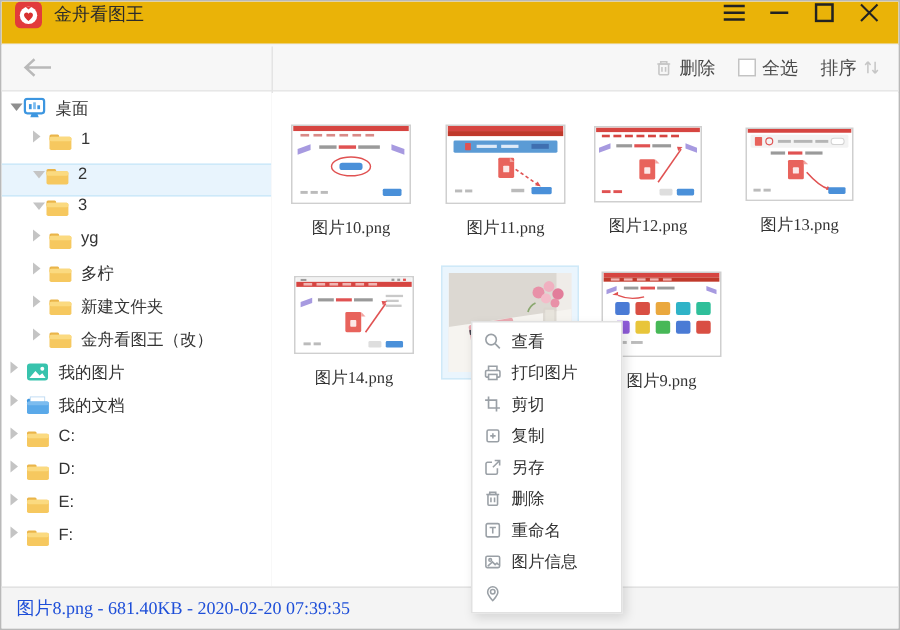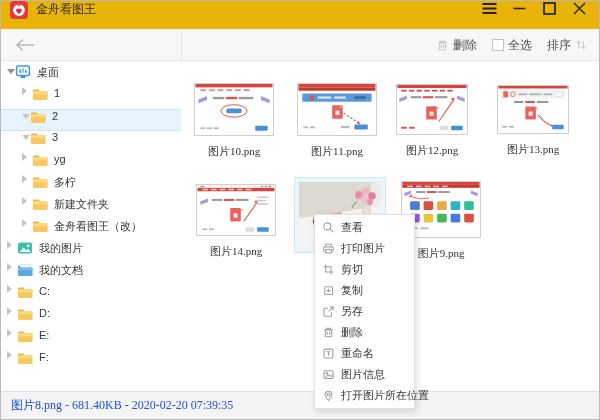--- a/index.html
+++ b/index.html
@@ -625,21 +625,20 @@
     <div class="menu-item">
       <svg class="menu-ic" width="13" height="13">
           <use href="#m-imginfo"></use>
         </svg>
       <span>图片信息</span>
     </div>
     <div class="menu-item">
       <svg class="menu-ic" width="13" height="13">
           <use href="#m-location"></use>
         </svg>
-      <span>打开图片所在位置</span>
     </div>
   </div>
 
   <div class="statusbar">
     <span>图片8.png - 681.40KB - 2020-02-20 07:39:35</span>
   </div>
 
 </div>
 
 </body></html>

